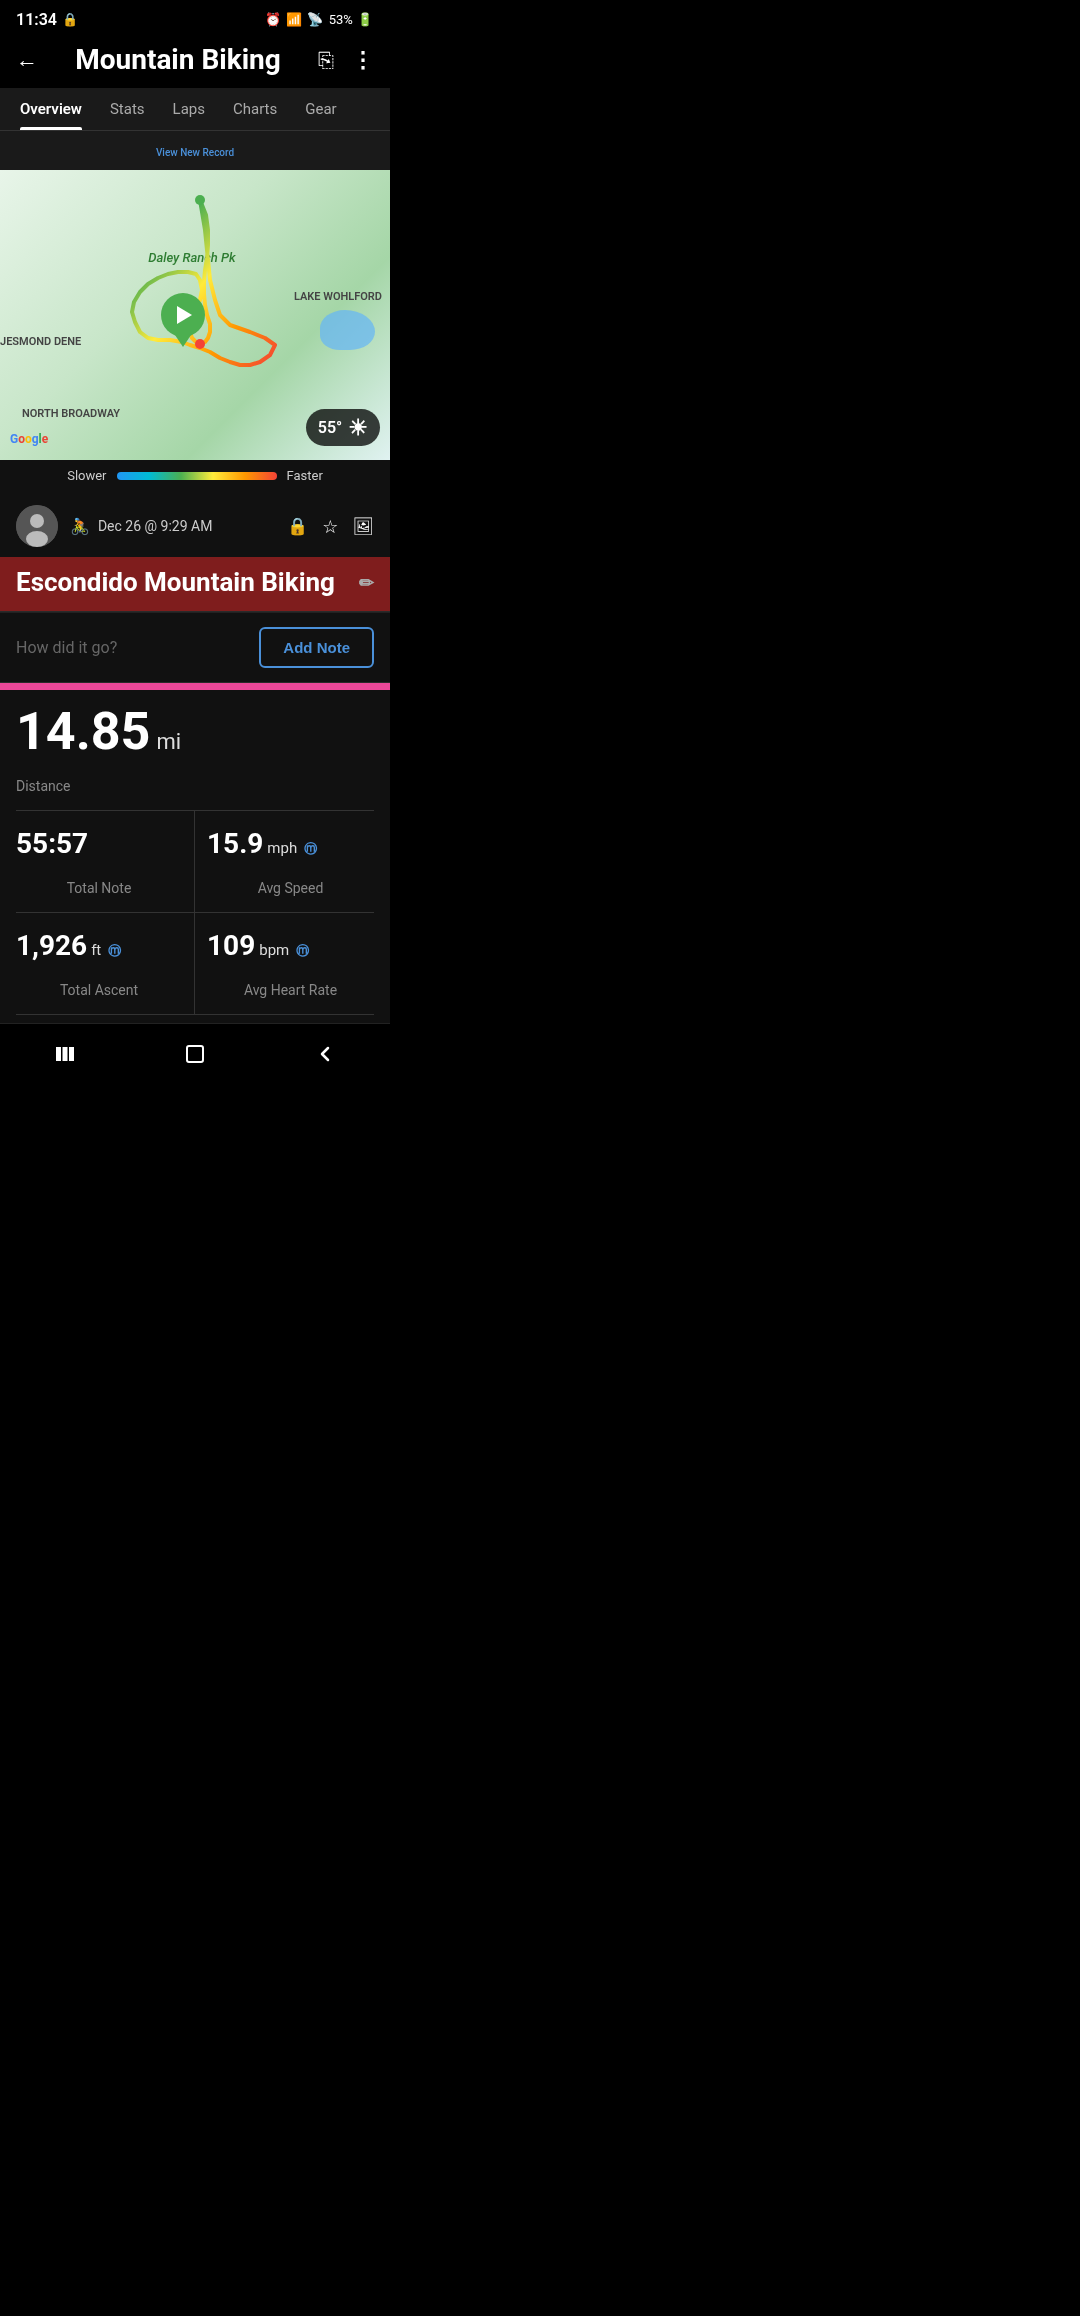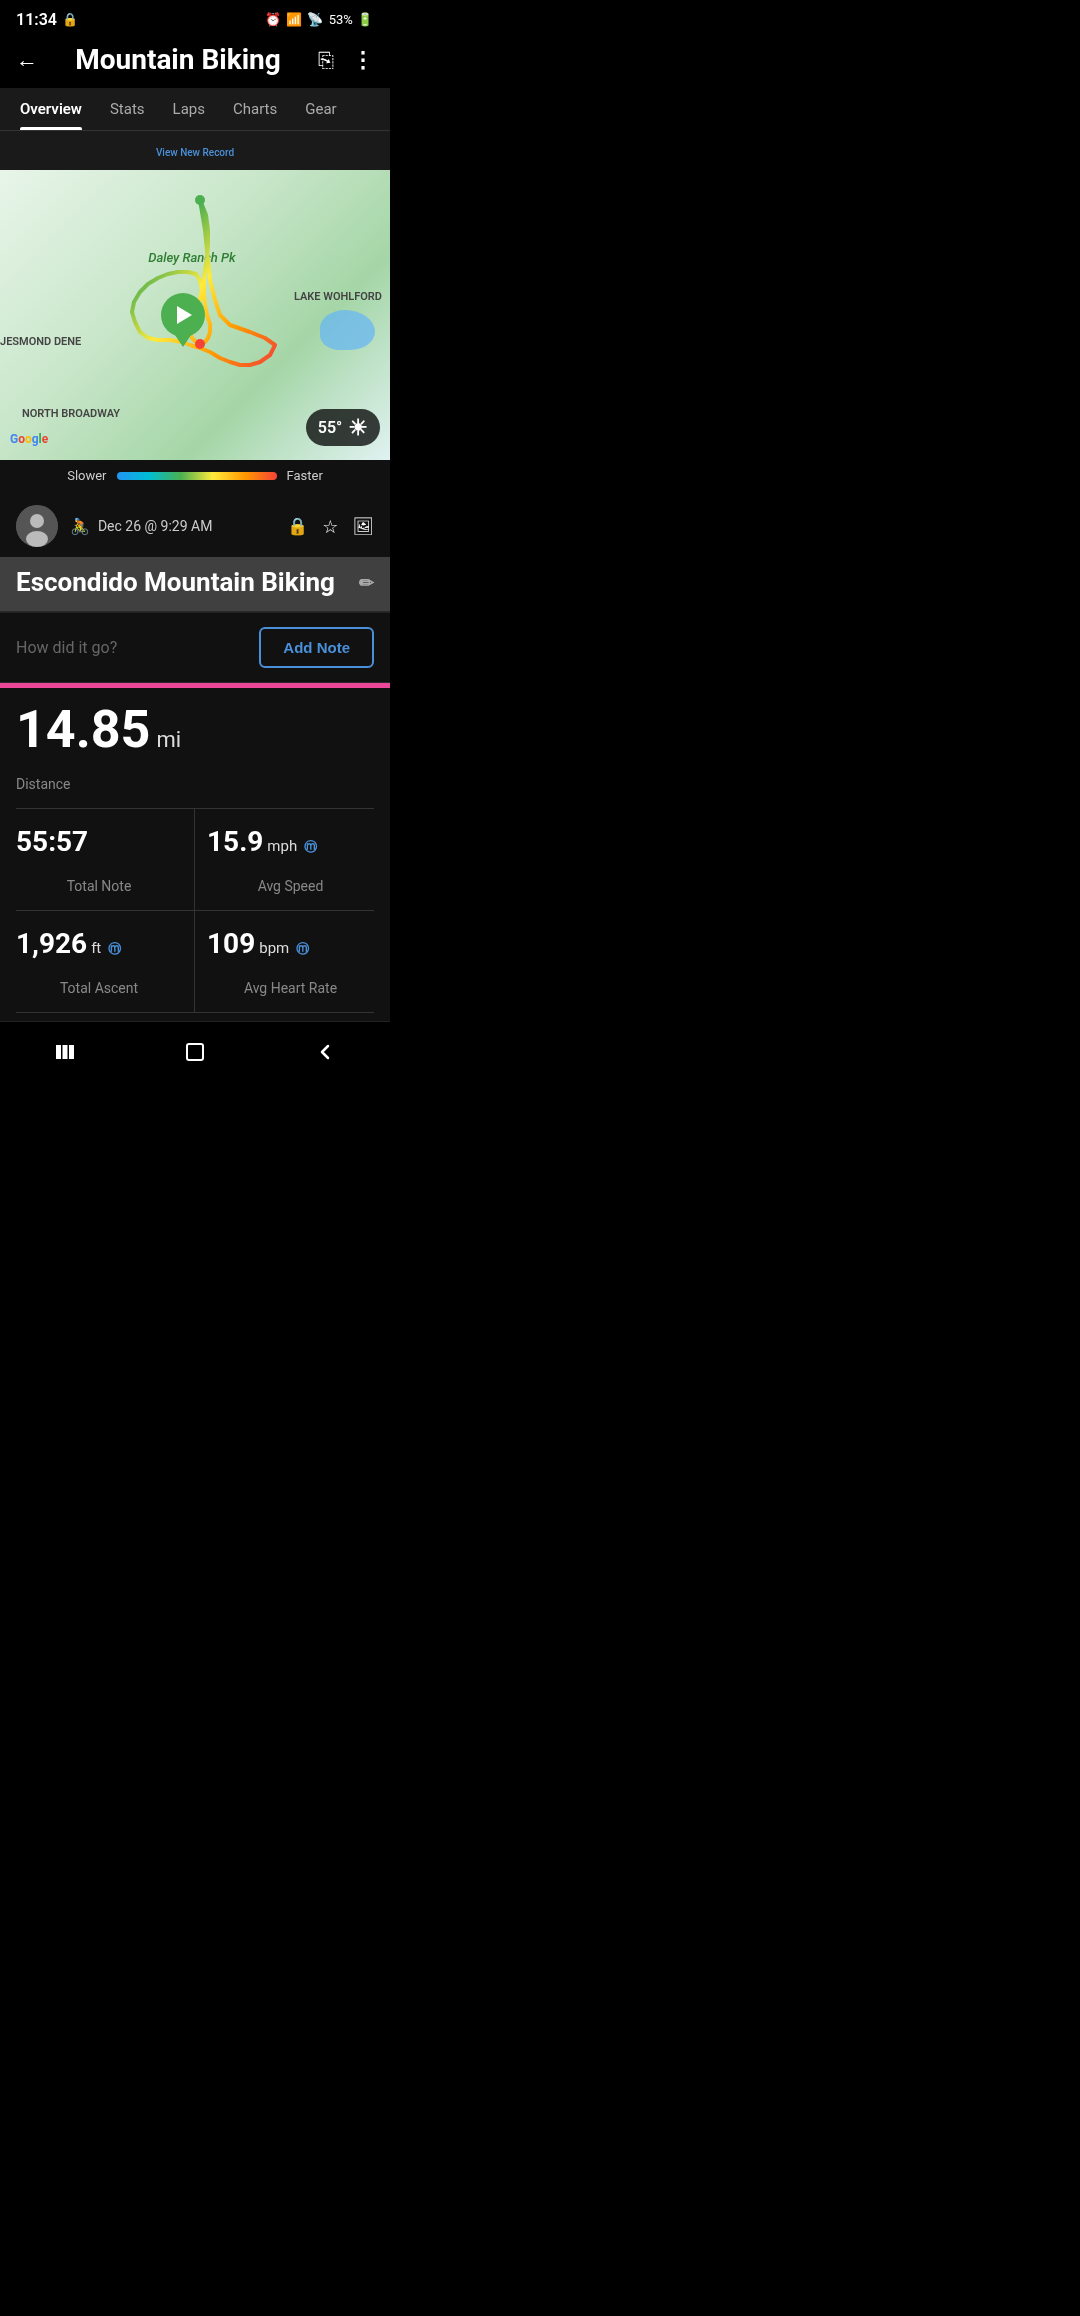--- a/index.html
+++ b/index.html
@@ -291,21 +291,21 @@
     }
     .meta-actions {
       display: flex;
       gap: 14px;
       align-items: center;
       margin-left: auto;
     }
 
     
     .title-section {
-      background: #404040;
+      background: #7f1d1d;
       padding: 10px 16px 14px;
     }
     .activity-title {
       font-size: 26px;
       font-weight: 700;
       margin-bottom: 0;
       display: flex;
       align-items: center;
       justify-content: space-between;
     }
@@ -336,21 +336,21 @@
       border-radius: 6px;
       font-size: 15px;
       font-weight: 600;
       cursor: pointer;
     }
 
     
     .stats-section {
       background: #111;
       padding: 16px 16px 8px;
-      border-top: 5px solid #ec4899;
+      border-top: 7px solid #ec4899;
     }
     .stat-main {
       margin-bottom: 16px;
     }
     .stat-value-large {
       font-size: 52px;
       font-weight: 700;
       line-height: 1;
       display: flex;
       align-items: baseline;

